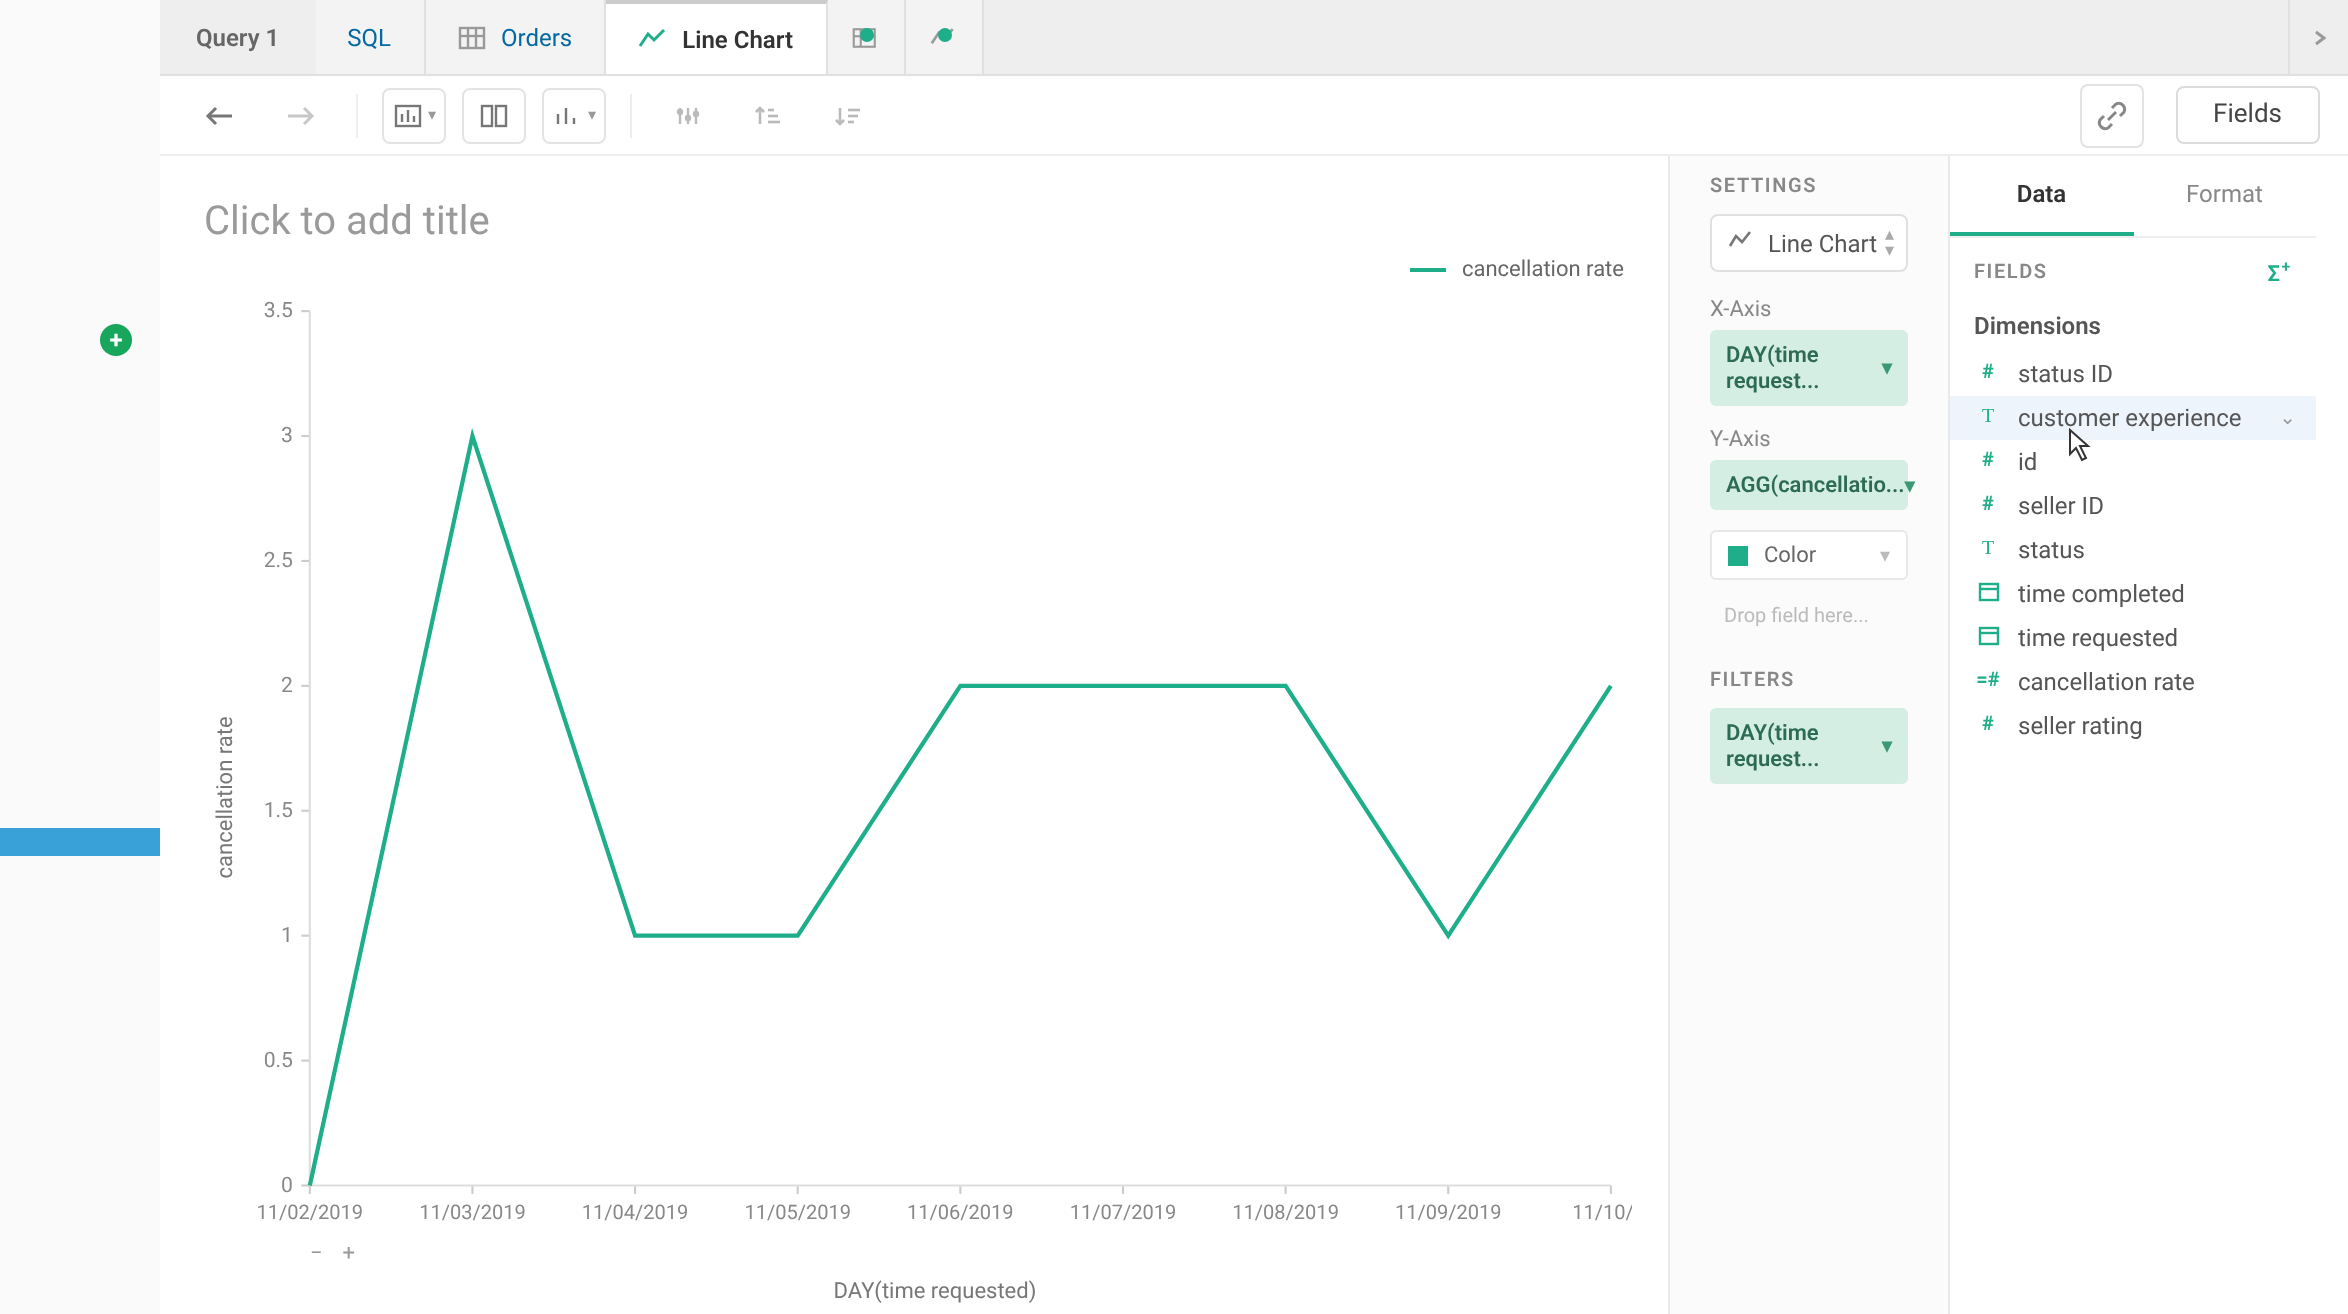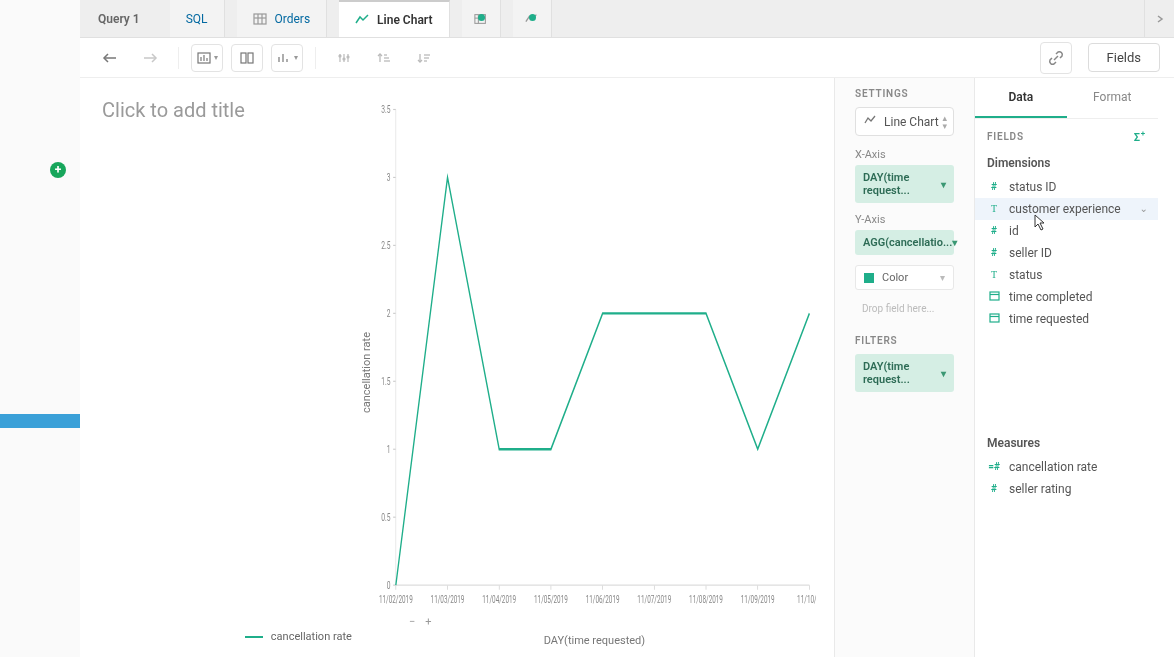--- a/index.html
+++ b/index.html
@@ -2,41 +2,41 @@
 <html><head>
 <meta charset="utf-8">
 <style>
   * { box-sizing: border-box; margin: 0; padding: 0; font-family: -apple-system, BlinkMacSystemFont, "Segoe UI", Roboto, Helvetica, Arial, sans-serif; }
   body { background: #f5f5f5; width: 1174px; height: 657px; overflow: hidden; position: relative; }
   .left-rail { position: absolute; left: 0; top: 0; width: 80px; height: 100%; background: #fafafa; }
   .left-rail .blue-pill { position: absolute; top: 414px; left: 0; width: 80px; height: 14px; background: #3aa0d8; }
   .add-badge { position: absolute; left: 50px; top: 162px; width: 16px; height: 16px; border-radius: 50%; background: #17a65b; color: #fff; font-size: 12px; line-height: 16px; text-align: center; font-weight: bold; }
   .app { position: absolute; left: 80px; top: 0; right: 0; bottom: 0; background: #fff; display: flex; flex-direction: column; }
   
-  .tabstrip { height: 38px; background: #eeeeee; display: flex; align-items: stretch; border-bottom: 1px solid #e0e0e0; gap: 12px; }
+  .tabstrip { height: 38px; background: #eeeeee; display: flex; align-items: stretch; border-bottom: 1px solid #e0e0e0; }
   .tabstrip .query-label { padding: 0 18px; font-size: 12px; color: #666; display: flex; align-items: center; font-weight: 600; }
   .tab { display: flex; align-items: center; gap: 8px; padding: 0 16px; font-size: 12px; color: #0369a1; border-right: 1px solid #e0e0e0; background: #f3f3f3; cursor: pointer; }
   .tab.active { background: #fff; color: #333; font-weight: 600; border-top: 2px solid #ccc; }
   .tab .tabicon { width: 14px; height: 14px; display: inline-flex; align-items: center; justify-content: center; color: #888; }
   .tab .tabicon.line svg { stroke: #1fae8a; }
   .tab.small { padding: 0 12px; }
   .tabstrip .spacer { flex: 1; }
   .tabstrip .collapse { width: 30px; display: flex; align-items: center; justify-content: center; color: #999; border-left: 1px solid #e0e0e0; cursor: pointer; }
   
   .toolbar { height: 40px; border-bottom: 1px solid #eee; display: flex; align-items: center; padding: 0 14px; gap: 8px; }
   .tool { width: 32px; height: 28px; border: 1px solid #e3e3e3; border-radius: 4px; display: flex; align-items: center; justify-content: center; color: #777; cursor: pointer; background: #fff; font-size: 12px; }
   .tool.noborder { border: none; }
   .tool svg { stroke: #777; }
   .toolbar .sep { width: 1px; height: 22px; background: #eee; margin: 0 4px; }
   .toolbar .grow { flex: 1; }
   .explore-btn { padding: 6px 18px; border: 1px solid #dcdcdc; border-radius: 4px; font-size: 13px; color: #444; background: #fff; cursor: pointer; }
   .link-btn { width: 32px; height: 32px; border: 1px solid #e3e3e3; border-radius: 4px; display: flex; align-items: center; justify-content: center; color: #888; cursor: pointer; margin-right: 8px; }
   
   .main { flex: 1; display: flex; overflow: hidden; }
-  .chart-area { flex: 1; padding: 20px 18px 10px 22px; display: flex; flex-direction: row; position: relative; }
+  .chart-area { flex: 1; padding: 20px 18px 10px 22px; display: flex; flex-direction: column; position: relative; }
   .title-placeholder { font-size: 20px; color: #9a9a9a; font-weight: 400; cursor: text; margin-bottom: 6px; }
   .legend { align-self: flex-end; display: flex; align-items: center; gap: 8px; font-size: 11px; color: #666; margin-right: 4px; margin-bottom: 4px; }
   .legend .swatch { width: 18px; height: 2px; background: #1fae8a; }
   .plot-wrap { flex: 1; display: flex; }
   .yaxis-title { writing-mode: vertical-rl; transform: rotate(180deg); font-size: 11px; color: #777; text-align: center; padding: 0 4px 0 0; }
   .plot { flex: 1; display: flex; flex-direction: column; }
   .plot svg { width: 100%; height: 100%; }
   .xaxis-title { text-align: center; font-size: 11px; color: #777; padding-top: 6px; }
   .zoom-ctrl { font-size: 11px; color: #999; padding-left: 36px; display:flex; gap:10px;}
   .zoom-ctrl span{cursor:pointer;}
@@ -342,21 +342,20 @@
             <span>time completed</span>
           </div>
           <div class="field-item">
             <span class="ficon date"><svg width="11" height="11" viewBox="0 0 11 11" fill="none" stroke="#1fae8a" stroke-width="1.2">
                 <rect x="1" y="2" width="9" height="8"></rect>
                 <line x1="1" y1="4.5" x2="10" y2="4.5"></line>
               </svg></span>
             <span>time requested</span>
           </div>
         </div>
-      <div class="group-title" style="margin-top:100px">Measures</div>
       <div id="measures-list">
           <div class="field-item">
             <span class="ficon meas">=#</span>
             <span>cancellation rate</span>
           </div>
           <div class="field-item">
             <span class="ficon num">#</span>
             <span>seller rating</span>
           </div>
         </div>

